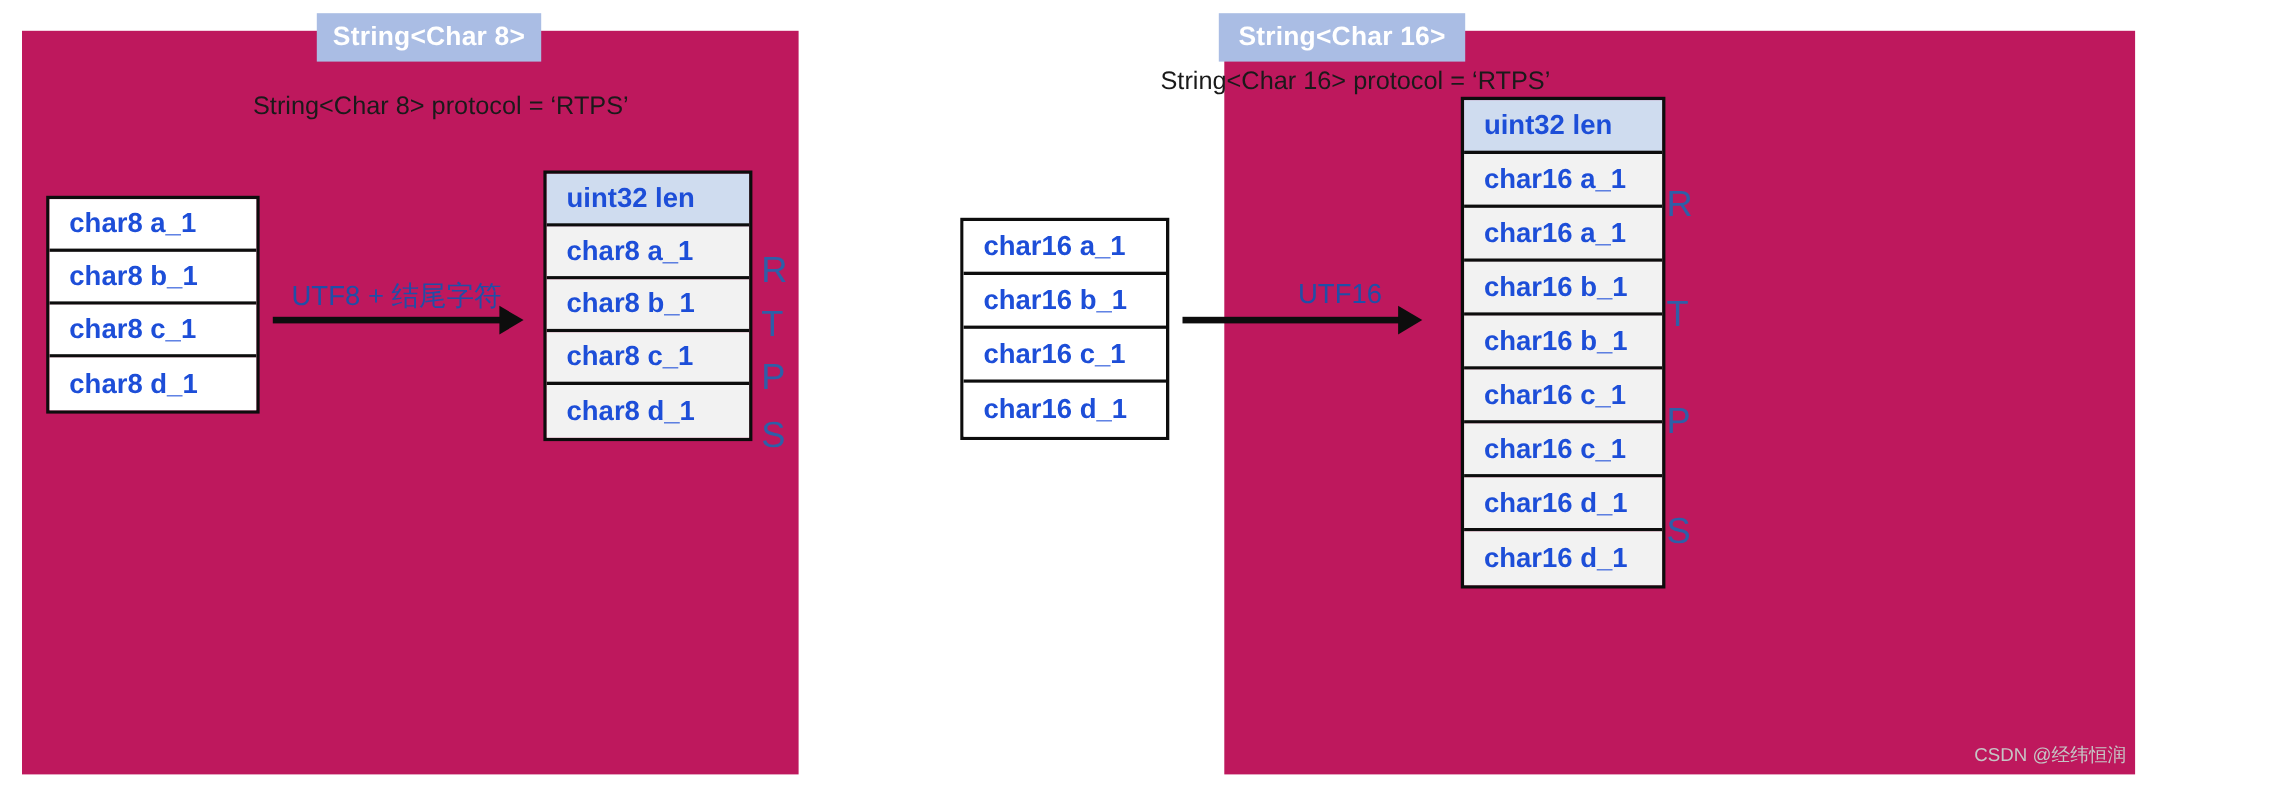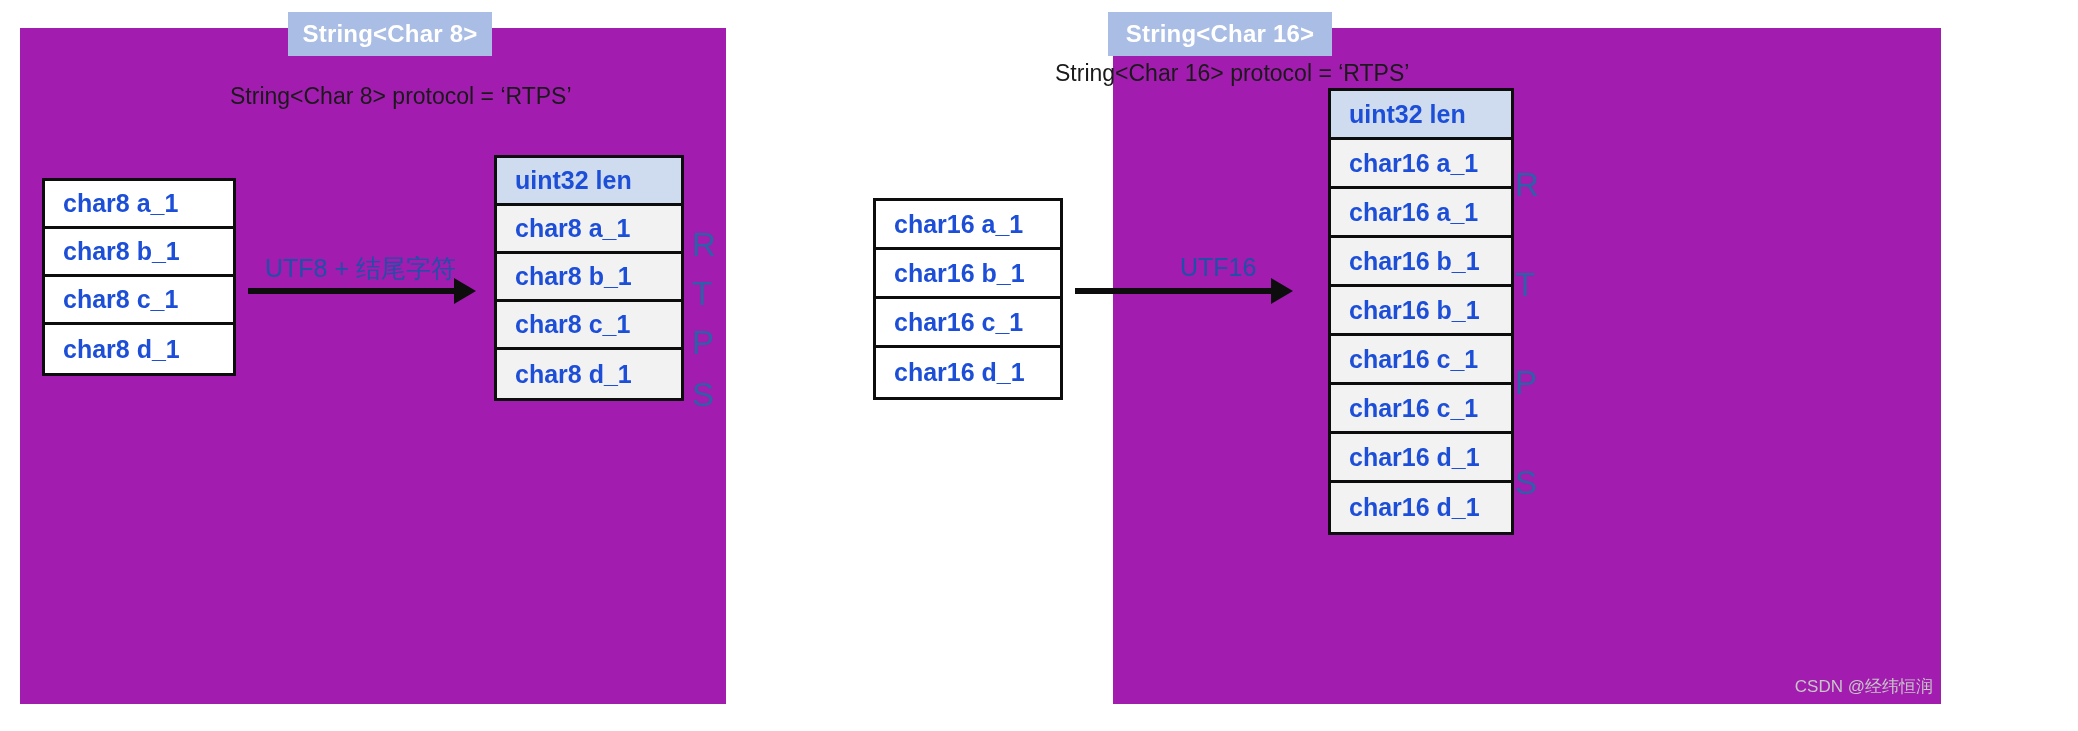--- a/index.html
+++ b/index.html
@@ -10,21 +10,21 @@
   body {
     width: 2078px;
     height: 731px;
     position: relative;
     font-family: "Liberation Sans", sans-serif;
     overflow: hidden;
   }
 
   .panel {
     position: absolute;
-    background: #a21caf;
+    background: #be185d;
   }
   #panel-left  { left: 20px;   top: 28px; width: 706px; height: 676px; }
   #panel-right { left: 1113px; top: 28px; width: 828px; height: 676px; }
 
   .title-chip {
     position: absolute;
     background: #aabde4;
     color: #ffffff;
     font-weight: bold;
     font-size: 24px;

